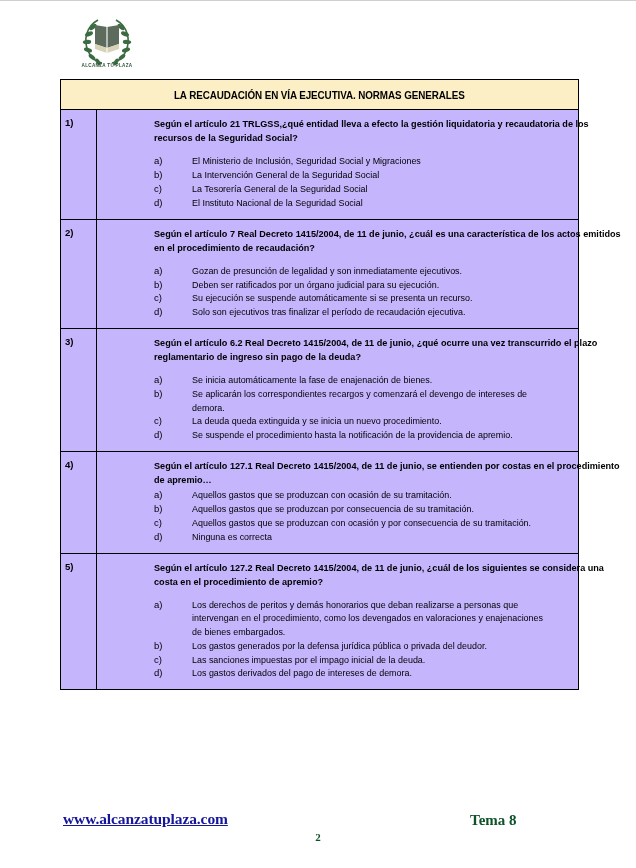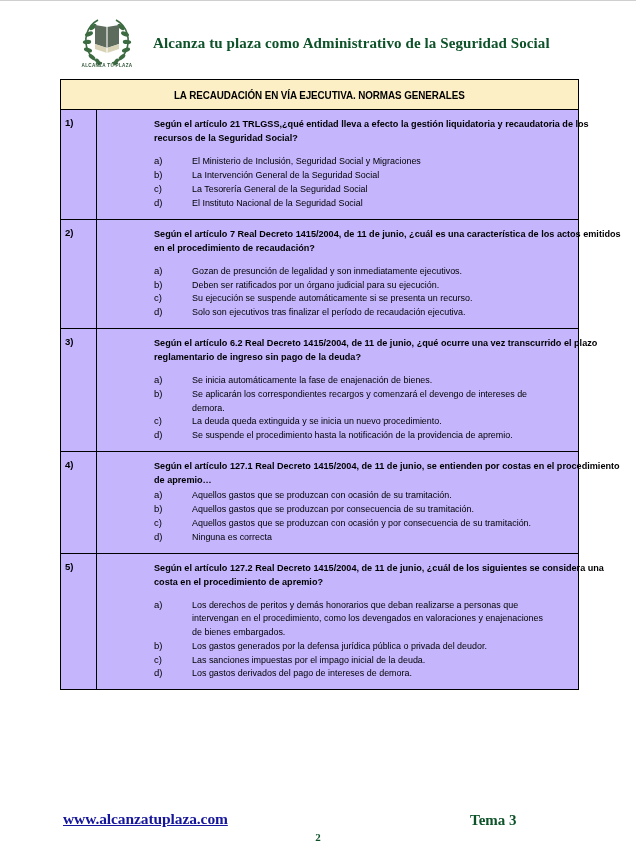--- a/index.html
+++ b/index.html
@@ -228,21 +228,20 @@
         </g>
 
         <path d="M31,12 L31,33 L19,29 L19,10 Z" fill="#5d6b5c"></path>
         <path d="M31,12 L31,33 L43,29 L43,10 Z" fill="#5d6b5c"></path>
         <path d="M31,33 L19,29 L19,34 L31,38 Z" fill="#d8d3b6"></path>
         <path d="M31,33 L43,29 L43,34 L31,38 Z" fill="#d8d3b6"></path>
         <path d="M31,12 L31,38" stroke="#ffffff" stroke-width="1.1" fill="none"></path>
       </svg>
     </div>
     <div class="logo-caption">ALCANZA TU PLAZA</div>
-    <div class="header-title">Alcanza tu plaza como Administrativo de la Seguridad Social</div>
   </div>
 
   <div class="sheet">
 
     <div class="banner">
       <span class="banner-text">LA RECAUDACIÓN EN VÍA EJECUTIVA. NORMAS GENERALES</span>
     </div>
 
     <div class="qrow">
       <div class="qnum">1)</div>
@@ -367,16 +366,16 @@
           </li>
         </ul>
       </div>
     </div>
 
   </div>
 
   <div class="footer">
     <a class="footer-link" href="#">www.alcanzatuplaza.com</a>
     <div class="footer-page">2</div>
-    <div class="footer-tema">Tema 3</div>
+    <div class="footer-tema">Tema 8</div>
   </div>
 
 </div>
 
 </body></html>

